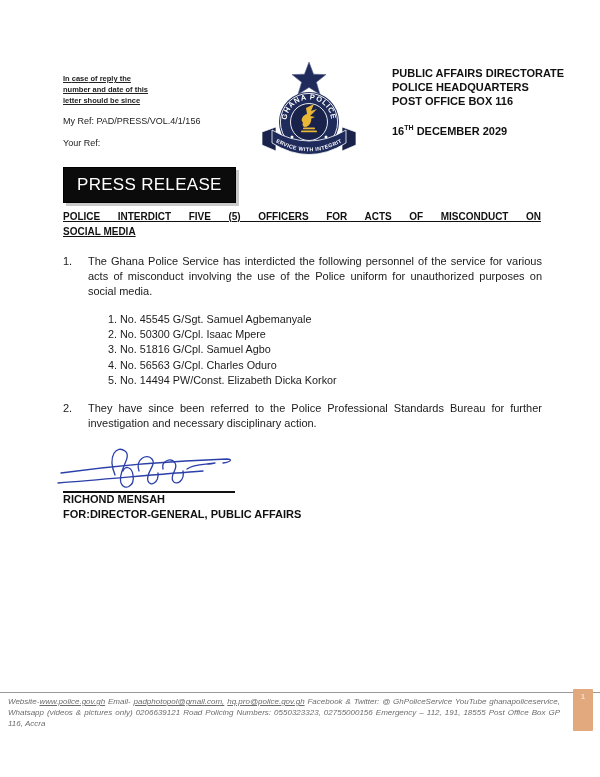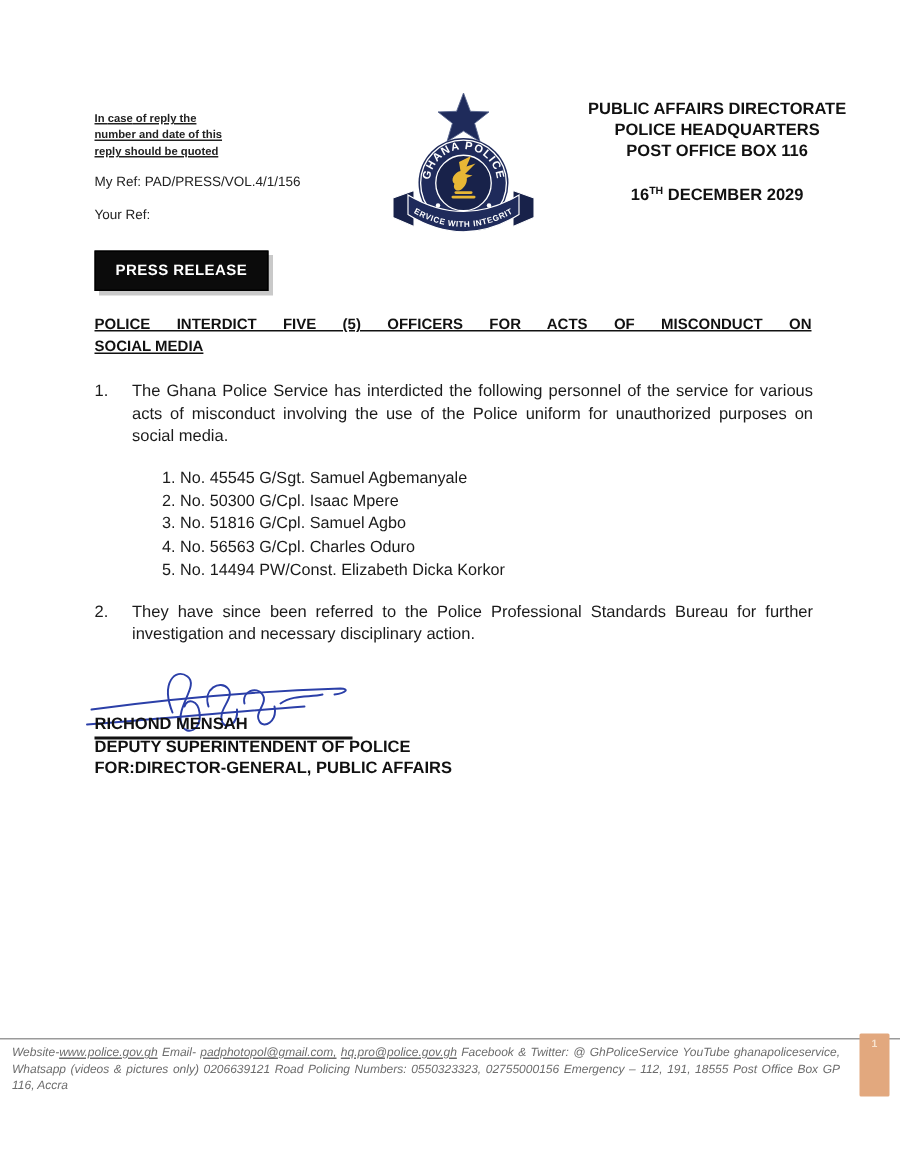--- a/index.html
+++ b/index.html
@@ -6,46 +6,46 @@
   .page{
     position:relative;width:600px;height:743px;background:#ffffff;overflow:hidden;
     font-family:"Liberation Sans","DejaVu Sans",sans-serif;color:#1b1b1b;
   }
   
   .ref-block{position:absolute;left:63px;top:73px;width:110px;}
   .reply-note{font-size:7.5px;font-weight:700;line-height:11px;text-decoration:underline;margin:0;color:#222;}
   .my-ref{font-size:9px;margin:10px 0 0 0;white-space:nowrap;color:#222;}
   .your-ref{font-size:9px;margin:12px 0 0 0;color:#222;}
   
-  .address-block{position:absolute;left:392px;top:66px;font-size:11px;font-weight:700;line-height:14px;color:#111;text-align:center;}
+  .address-block{position:absolute;left:392px;top:66px;font-size:11px;font-weight:700;line-height:14px;color:#111;}
   .date-line{margin-top:13px;font-size:11px;font-weight:700;}
   .date-line sup{font-size:7px;vertical-align:super;}
   
   .badge{position:absolute;left:259px;top:56px;width:100px;height:114px;}
   
   .press-box{
     position:absolute;left:63px;top:167px;background:#0b0b0b;color:#ffffff;
-    font-size:10px;font-weight:700;letter-spacing:.3px;padding:7px 13px;
+    font-size:17px;font-weight:400;letter-spacing:.3px;padding:7px 13px;
     border:1px solid #000;box-shadow:3px 3px 0 #c9c9c9;
   }
   
   .title{position:absolute;left:63px;top:209px;width:478px;font-size:10px;font-weight:700;color:#111;}
   .title .line1{display:block;text-align:justify;text-align-last:justify;text-decoration:underline;line-height:15px;}
   .title .line2{display:block;text-decoration:underline;line-height:15px;}
   
   .body-block{position:absolute;left:63px;top:254px;width:479px;font-size:11px;line-height:15px;color:#1b1b1b;}
   .num-item{display:flex;}
   .num-item .no{width:25px;flex:0 0 25px;}
   .num-item .txt{flex:1;text-align:justify;}
   .officer-list{margin:13px 0 0 2px;padding-left:30px;font-size:10.8px;line-height:15.2px;list-style:decimal;}
   .num-item.second{margin-top:13px;}
   
   .signature-svg{position:absolute;left:55px;top:441px;}
   .sig-line{position:absolute;left:63px;top:491px;width:172px;border-top:2px solid #111;}
-  .sig-block{position:absolute;left:63px;top:476px;font-size:11px;font-weight:700;line-height:14.5px;color:#111;}
+  .sig-block{position:absolute;left:63px;top:492px;font-size:11px;font-weight:700;line-height:14.5px;color:#111;}
   
   .footer-rule{position:absolute;left:0;top:692px;width:600px;border-top:1px solid #9a9a9a;}
   .footer-text{
     position:absolute;left:8px;top:696px;width:552px;
     font-size:8px;font-style:italic;line-height:11px;color:#6c6c6c;text-align:justify;
   }
   .footer-text .u-link{text-decoration:underline;}
   .page-tab{
     position:absolute;left:573px;top:689px;width:20px;height:42px;background:#e2a87e;
     color:#f7e3cf;font-size:7px;font-weight:700;text-align:center;padding-top:4px;
@@ -53,21 +53,21 @@
   }
 </style>
 </head>
 <body>
 
 <div class="page">
 
   <div class="ref-block">
     <p class="reply-note"><span>In </span><b>case</b><span> of reply the</span><br>
       <span>number and date of this</span><br>
-      <span>reply should be quoted</span>
+      <span>letter should be since</span>
     </p>
     <p class="my-ref">My Ref: PAD/PRESS/VOL.4/1/156</p>
     <p class="your-ref">Your Ref:</p>
   </div>
 
   <div class="badge">
     <svg width="100" height="114" viewBox="0 0 100 114" xmlns="http://www.w3.org/2000/svg">
 
       <polygon points="50,6 54.6,18.2 67,18.6 57.4,26.2 61,38.4 50,31.4 39,38.4 42.6,26.2 33,18.6 45.4,18.2" fill="#1f2b5b" stroke="#5a6890" stroke-width="0.6"></polygon>
 
@@ -147,21 +147,20 @@
       <path d="M3 42 C 55 38, 105 33, 148 30"></path>
       <path d="M60 34 C 52 14, 62 4, 70 10 C 78 16, 62 30, 66 42 C 69 50, 80 46, 78 34 C 77 26, 70 24, 68 30"></path>
       <path d="M84 30 C 80 18, 92 12, 97 18 C 102 24, 90 32, 93 40 C 95 46, 104 42, 103 32"></path>
       <path d="M108 28 C 106 20, 116 16, 120 22 C 124 28, 114 34, 118 40 C 121 45, 130 40, 128 30"></path>
       <path d="M132 28 C 140 22, 152 24, 160 22"></path>
     </g>
   </svg>
   <div class="sig-line"></div>
   <div class="sig-block">
     <div>RICHOND MENSAH</div>
-    <div>DEPUTY SUPERINTENDENT OF POLICE</div>
     <div>FOR:DIRECTOR-GENERAL, PUBLIC AFFAIRS</div>
   </div>
 
   <div class="footer-rule"></div>
   <p class="footer-text" style="margin:0;"><span>Website-</span><span class="u-link">www.police.gov.gh</span><span> Email- </span><span class="u-link">padphotopol@gmail.com,</span><span> </span><span class="u-link">hq.pro@police.gov.gh</span><span> Facebook &amp; Twitter: @ GhPoliceService YouTube ghanapoliceservice, Whatsapp (videos &amp; pictures only) 0206639121 Road Policing Numbers: 0550323323, 02755000156 Emergency – 112, 191, 18555 Post Office Box GP 116, Accra</span></p>
   <div class="page-tab">1</div>
 
 </div>
 
 </body></html>

